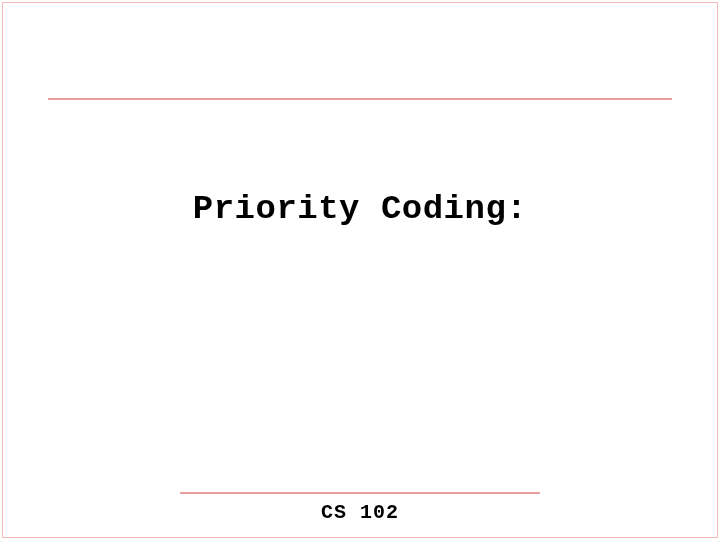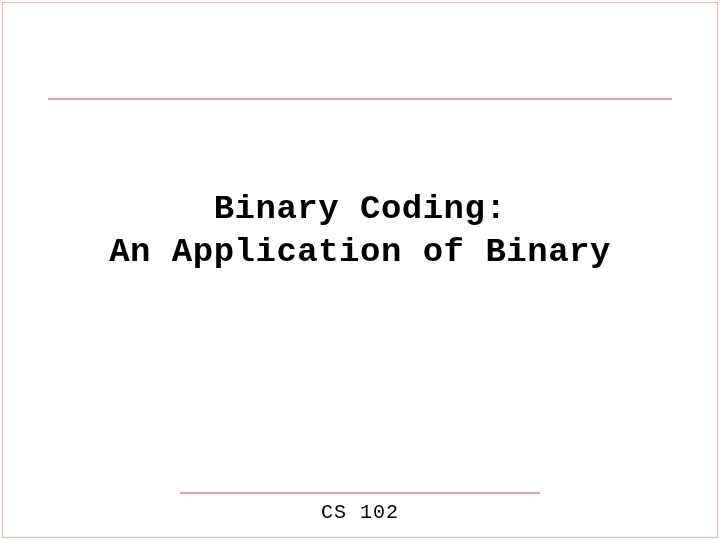--- a/index.html
+++ b/index.html
@@ -52,32 +52,31 @@
       height: 2px;
       background: #e8a0a0;
     }
     .footer-text {
       position: absolute;
       bottom: 16px;
       left: 0;
       right: 0;
       text-align: center;
       font-size: 20px;
-      font-weight: normal;
+      font-weight: bold;
       color: #000000;
       letter-spacing: 1px;
     }
   </style>
 </head>
 <body>
 
 <div class="outer-border"></div>
 
 <div class="top-rule"></div>
 
 <div class="title-block">
-  <div>Binary Coding:</div>
-  <div>An Application of Binary</div>
+  <div>Priority Coding:</div>
 </div>
 
 <div class="bottom-rule"></div>
 
 <div class="footer-text">CS 102</div>
 
 </body></html>

